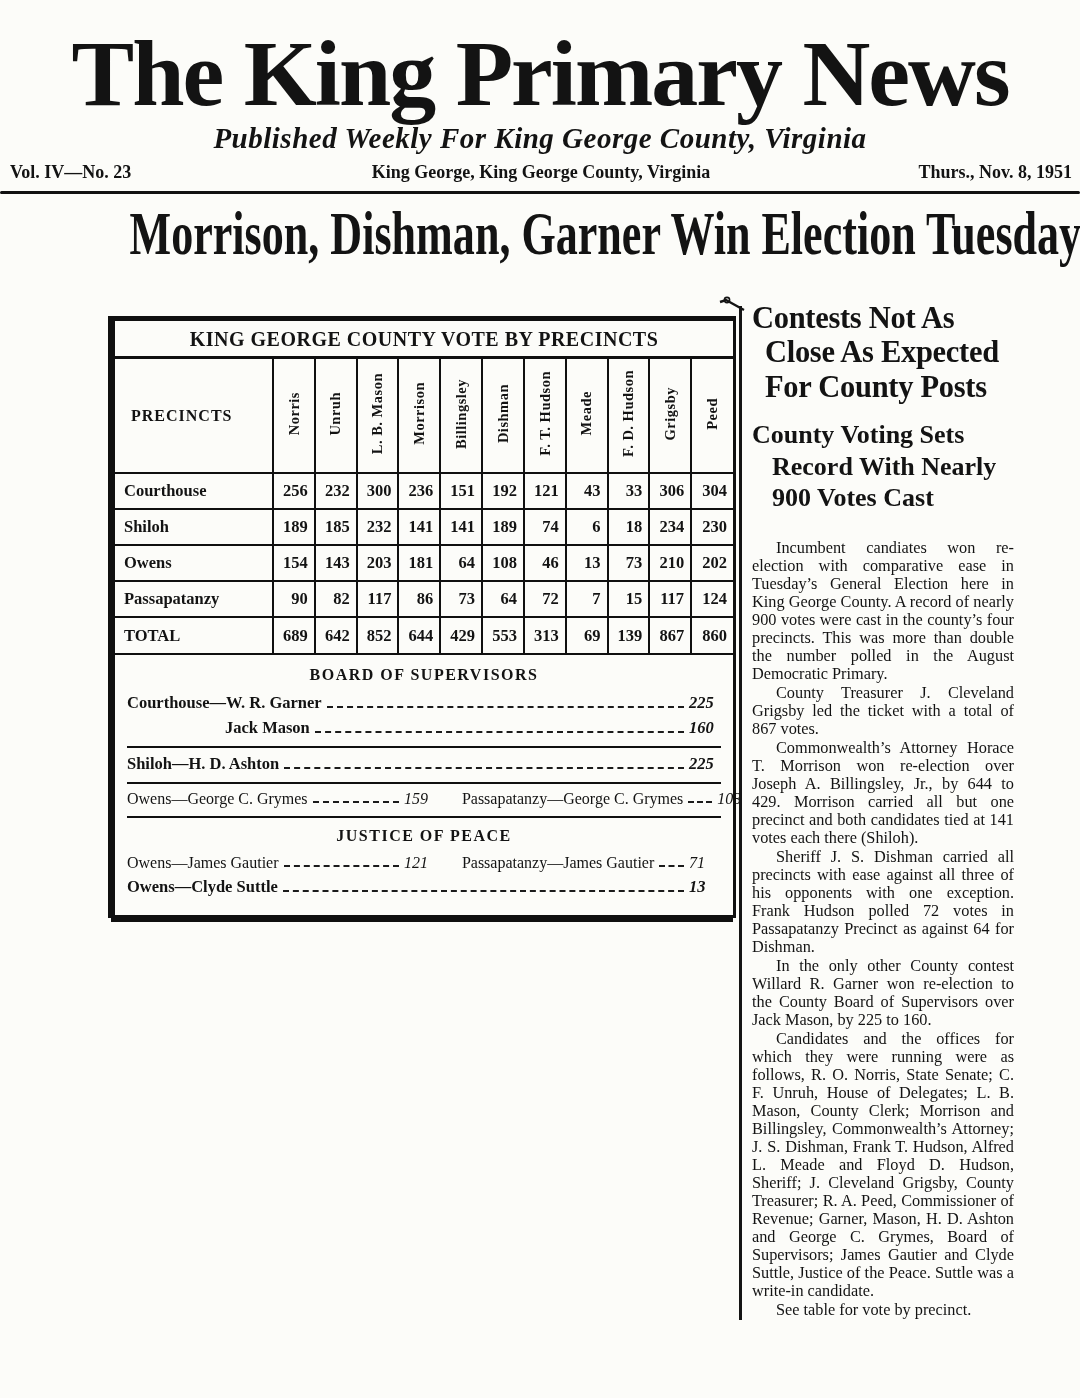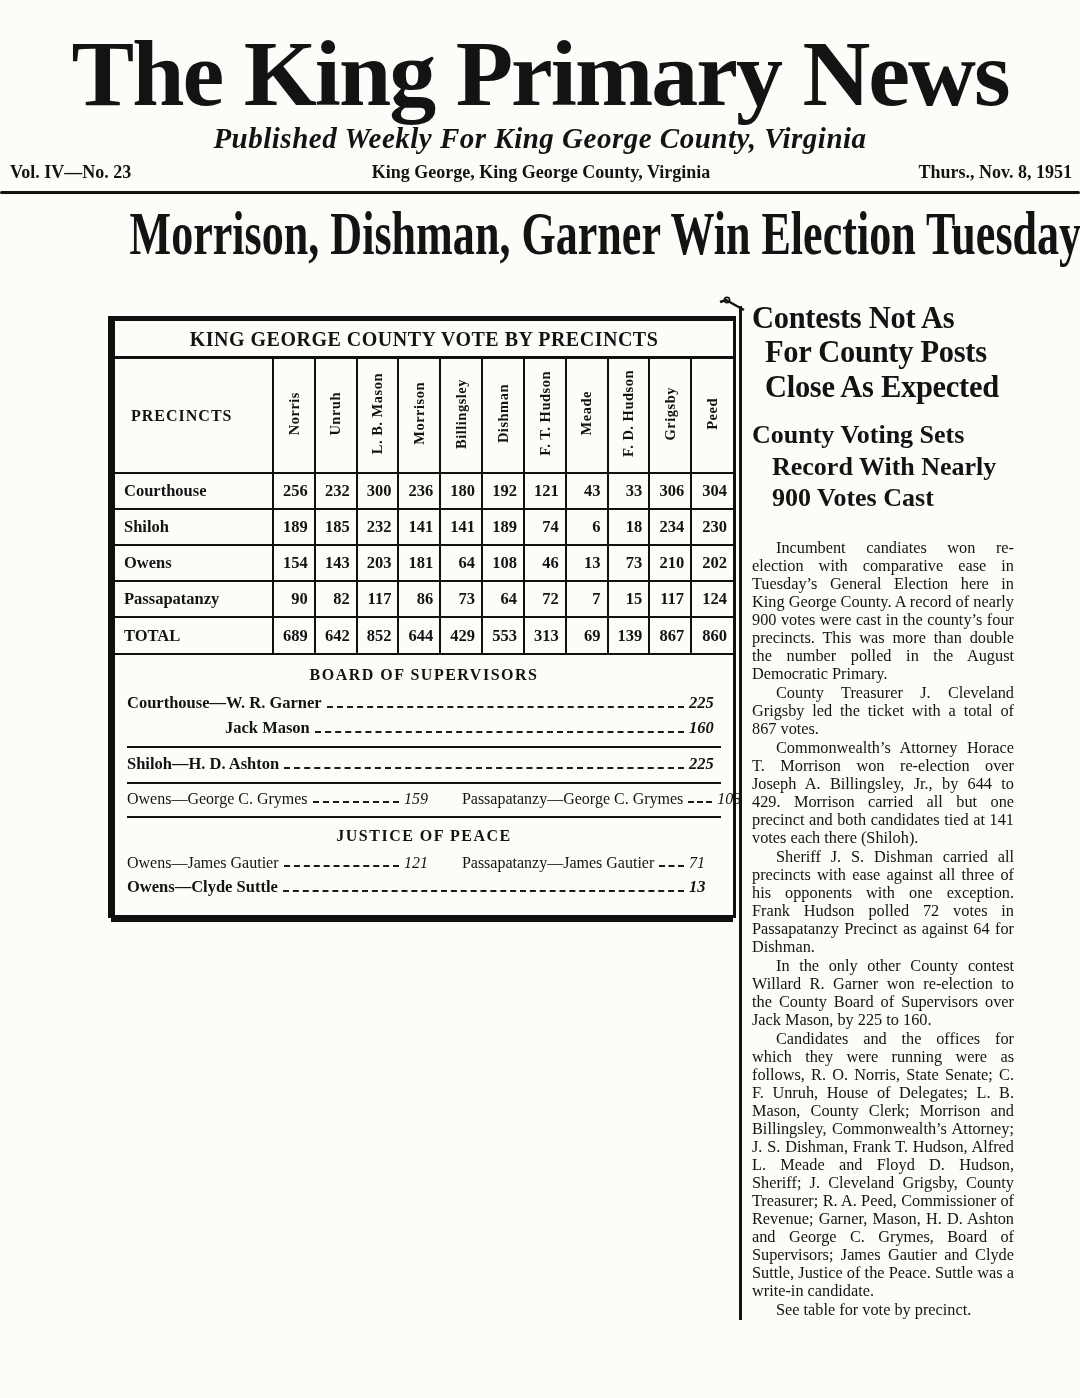--- a/index.html
+++ b/index.html
@@ -125,21 +125,21 @@
             <th><span class="vert">Peed</span></th>
           </tr>
       </thead>
       <tbody>
           <tr>
             <td class="precinct-cell">Courthouse</td>
             <td>256</td>
             <td>232</td>
             <td>300</td>
             <td>236</td>
-            <td>180</td>
+            <td>151</td>
             <td>192</td>
             <td>121</td>
             <td>43</td>
             <td>33</td>
             <td>306</td>
             <td>304</td>
           </tr>
           <tr>
             <td class="precinct-cell">Shiloh</td>
             <td>189</td>
@@ -263,22 +263,22 @@
 
   <svg class="divider-hook" width="30" height="18">
     <path d="M28 14 L10 4 L4 6" stroke="#141414" stroke-width="2.4" fill="none"></path>
     <circle cx="11" cy="4" r="2.6" fill="none" stroke="#141414" stroke-width="1.6"></circle>
   </svg>
   <div class="col-divider"></div>
 
   <div class="article">
     <div class="art-headline" id="art-headline">
         <div>Contests Not As</div>
+        <div class="ln-indent">Close As Expected</div>
         <div class="ln-indent">For County Posts</div>
-        <div class="ln-indent">Close As Expected</div>
       </div>
     <div class="art-subhead" id="art-subhead">
         <div>County Voting Sets</div>
         <div class="ln-indent">Record With Nearly</div>
         <div class="ln-indent">900 Votes Cast</div>
       </div>
     <div class="art-body" id="art-body">
         <p>Incumbent candiates won re-election with comparative ease in Tuesday’s General Election here in King George County. A record of nearly 900 votes were cast in the county’s four precincts. This was more than double the number polled in the August Democratic Primary.</p>
         <p>County Treasurer J. Cleveland Grigsby led the ticket with a total of 867 votes.</p>
         <p>Commonwealth’s Attorney Horace T. Morrison won re-election over Joseph A. Billingsley, Jr., by 644 to 429. Morrison carried all but one precinct and both candidates tied at 141 votes each there (Shiloh).</p>

